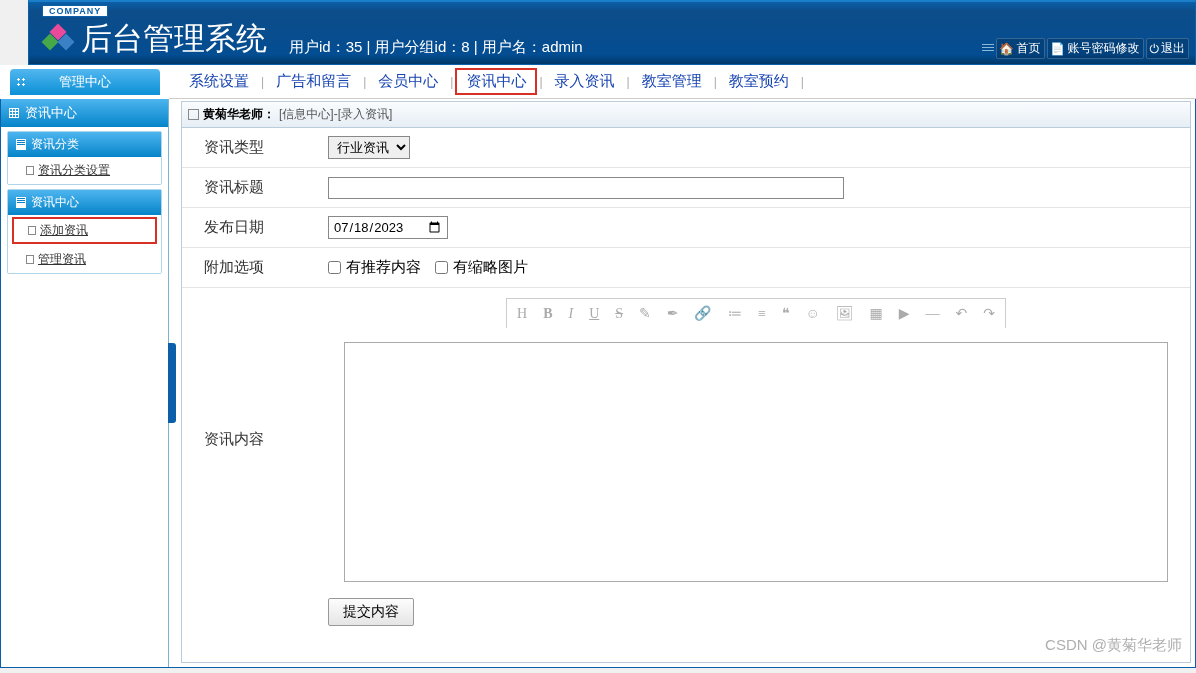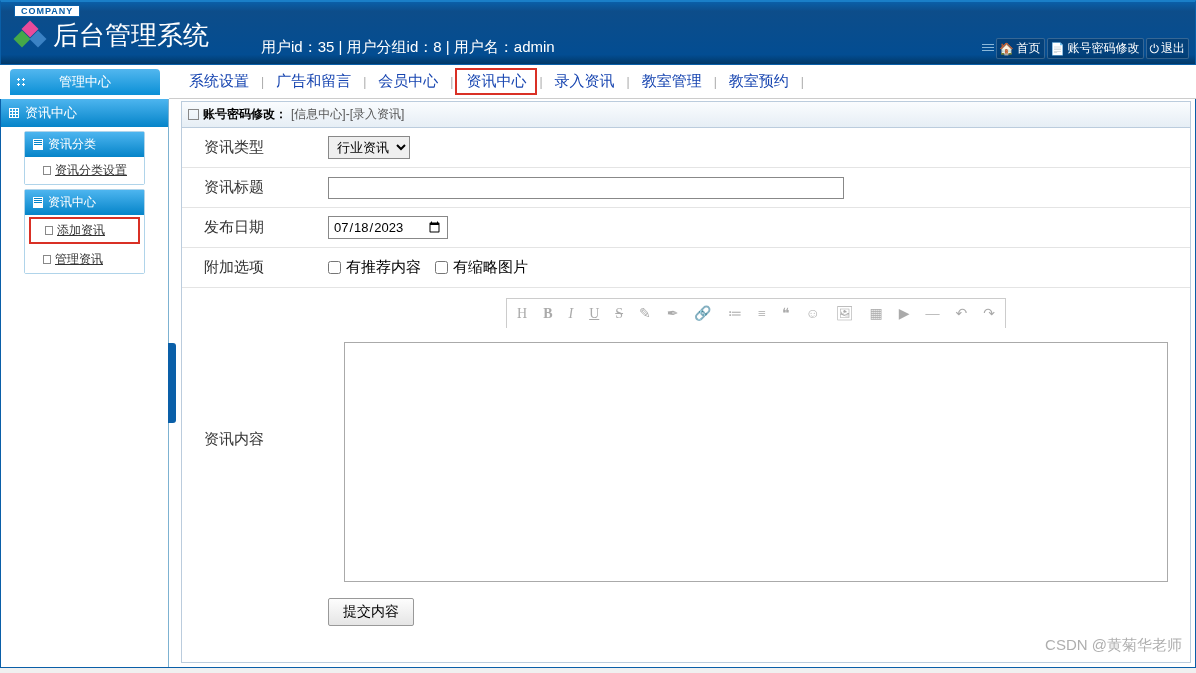--- a/index.html
+++ b/index.html
@@ -1,27 +1,27 @@
 <!DOCTYPE html>
 <html><head>
 <meta charset="utf-8">
 <style>
 * { margin: 0; padding: 0; box-sizing: border-box; }
 body { font-family: Arial, "Microsoft YaHei", sans-serif; font-size: 12px; background: #f0f0f0; width: 1196px; height: 673px; overflow: hidden; position: relative; }
 
 
-.top-bar { height: 65px; background: linear-gradient(to bottom, #0a5fa8 0%, #0d4d8a 15%, #034d92 85%, #013868 100%); border: 1px solid #0a5fa8; border-top: 2px solid #1a7fc8; position: relative; color: white; }
+.top-bar { height: 65px; background: linear-gradient(to bottom, #0a5fa8 0%, #0d4d8a 15%, #034d92 85%, #013868 100%); border: 1px solid #0a5fa8; border-top: 2px solid #1a7fc8; position: relative; color: white; margin-left: 28px; }
 .company-badge { position: absolute; top: 3px; left: 13px; background: #fff; color: #0a5fa8; font-size: 9px; font-weight: bold; padding: 0 6px; border: 1px solid #0a5fa8; letter-spacing: 1px; font-family: Arial; }
 .logo-block { position: absolute; left: 14px; top: 16px; display: flex; align-items: center; gap: 8px; }
 .logo-cubes { width: 30px; height: 30px; position: relative; }
 .logo-cubes span { position: absolute; width: 12px; height: 12px; transform: rotate(45deg); }
 .logo-cubes .c1 { background: #e94b9a; top: 2px; left: 9px; }
 .logo-cubes .c2 { background: #45a849; top: 12px; left: 1px; }
 .logo-cubes .c3 { background: #3b82c4; top: 12px; left: 17px; }
-.sys-title { font-size: 26px; color: #fff; font-weight: normal; }
+.sys-title { font-size: 31px; color: #fff; font-weight: normal; }
 .user-info { position: absolute; left: 260px; top: 36px; font-size: 15px; color: #fff; }
 .top-actions { position: absolute; right: 6px; top: 36px; display: flex; gap: 2px; align-items: center; }
 .top-actions a { color: #fff; text-decoration: none; font-size: 12px; display: flex; align-items: center; gap: 2px; padding: 1px 3px; background: rgba(0,0,0,0.15); border: 1px solid rgba(255,255,255,0.2); border-radius: 2px; }
 .menu-icon { width: 12px; height: 10px; display: inline-block; position: relative; }
 .menu-icon::before, .menu-icon::after { content: ''; position: absolute; left: 0; right: 0; height: 1px; background: #8cb8d9; }
 .menu-icon::before { top: 3px; box-shadow: 0 -3px 0 #8cb8d9, 0 3px 0 #8cb8d9; }
 
 
 .main-nav-wrap { display: flex; }
 .nav-spacer { width: 169px; height: 34px; background: #fff; border-bottom: 1px solid #fff; }
@@ -31,21 +31,21 @@
 .main-nav .nav-item { color: #1644b0; font-size: 15px; padding: 3px 10px; cursor: pointer; }
 .main-nav .sep { color: #aaa; margin: 0 2px; }
 .main-nav .nav-item.highlight { border: 2px solid #d93025; padding: 2px 9px; }
 
 
 .layout { display: flex; height: 569px; background: #fff; border: 1px solid #0a5fa8; border-top: none; }
 .sidebar { width: 168px; background: #fff; border-right: 1px solid #7db2d1; position: relative; }
 .collapse-handle { position: absolute; right: -8px; top: 50%; width: 8px; height: 80px; background: #0a5fa8; transform: translateY(-50%); border-radius: 0 3px 3px 0; }
 .sb-header { background: linear-gradient(to bottom, #4db5ef, #0584c9); color: #fff; padding: 5px 8px; font-size: 13px; display: flex; align-items: center; gap: 6px; }
 .sb-header .grid-icon { width: 10px; height: 10px; display: inline-block; background: repeating-linear-gradient(90deg, #fff 0 1px, transparent 1px 3px), repeating-linear-gradient(0deg, #fff 0 1px, transparent 1px 3px); }
-.sb-group { margin: 4px 23px; border: 1px solid #b0d4ea; border-radius: 2px; }
+.sb-group { margin: 4px 6px; border: 1px solid #b0d4ea; border-radius: 2px; }
 .sb-group-head { background: linear-gradient(to bottom, #4db5ef, #0584c9); color: #fff; padding: 4px 8px; font-size: 12px; display: flex; align-items: center; gap: 5px; }
 .doc-icon { width: 10px; height: 11px; display: inline-block; background: #fff; position: relative; }
 .doc-icon::after { content: ''; position: absolute; top: 1px; left: 1px; right: 1px; height: 1px; background: #0584c9; box-shadow: 0 2px 0 #0584c9, 0 4px 0 #0584c9; }
 .sb-items { background: #fff; }
 .sb-item { padding: 5px 6px 5px 18px; color: #333; cursor: pointer; display: flex; align-items: center; gap: 4px; }
 .sb-item a { color: #333; text-decoration: underline; }
 .sb-item.highlight { border: 2px solid #d93025; margin: 2px 4px; padding: 3px 4px 3px 14px; }
 .sb-item-icon { width: 8px; height: 9px; display: inline-block; border: 1px solid #888; background: #fff; }
 
 
@@ -151,21 +151,21 @@
             </div>
           </div>
         </div>
       </div>
     <div class="collapse-handle"></div>
   </div>
 
   <div class="content">
     <div class="breadcrumb-bar">
       <span class="bc-icon"></span>
-      <b>账号密码修改：</b>
+      <b>黄菊华老师：</b>
       <span class="path">[信息中心]-[录入资讯]</span>
     </div>
 
     <div class="form-area">
 
       <div class="frow">
         <div class="flabel">资讯类型</div>
         <div class="fctrl">
           <select id="type-select"><option>行业资讯</option></select>
         </div>

